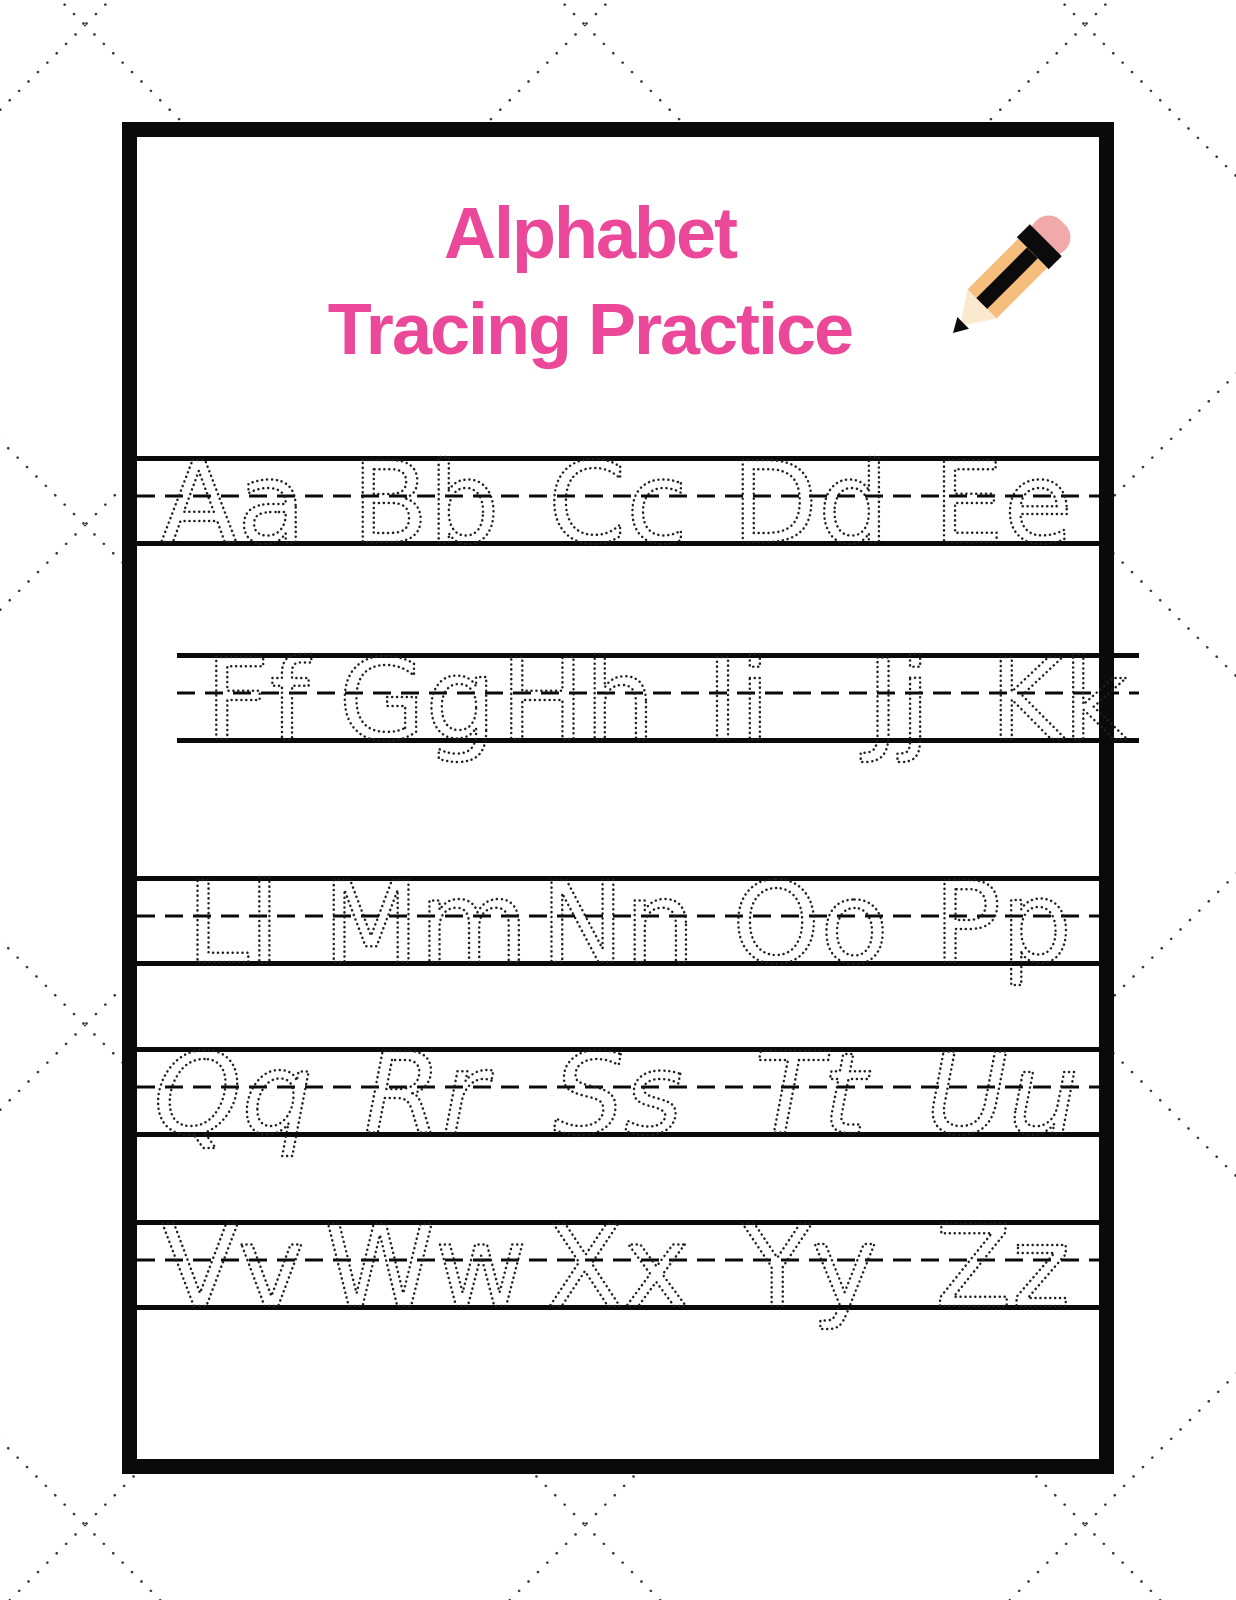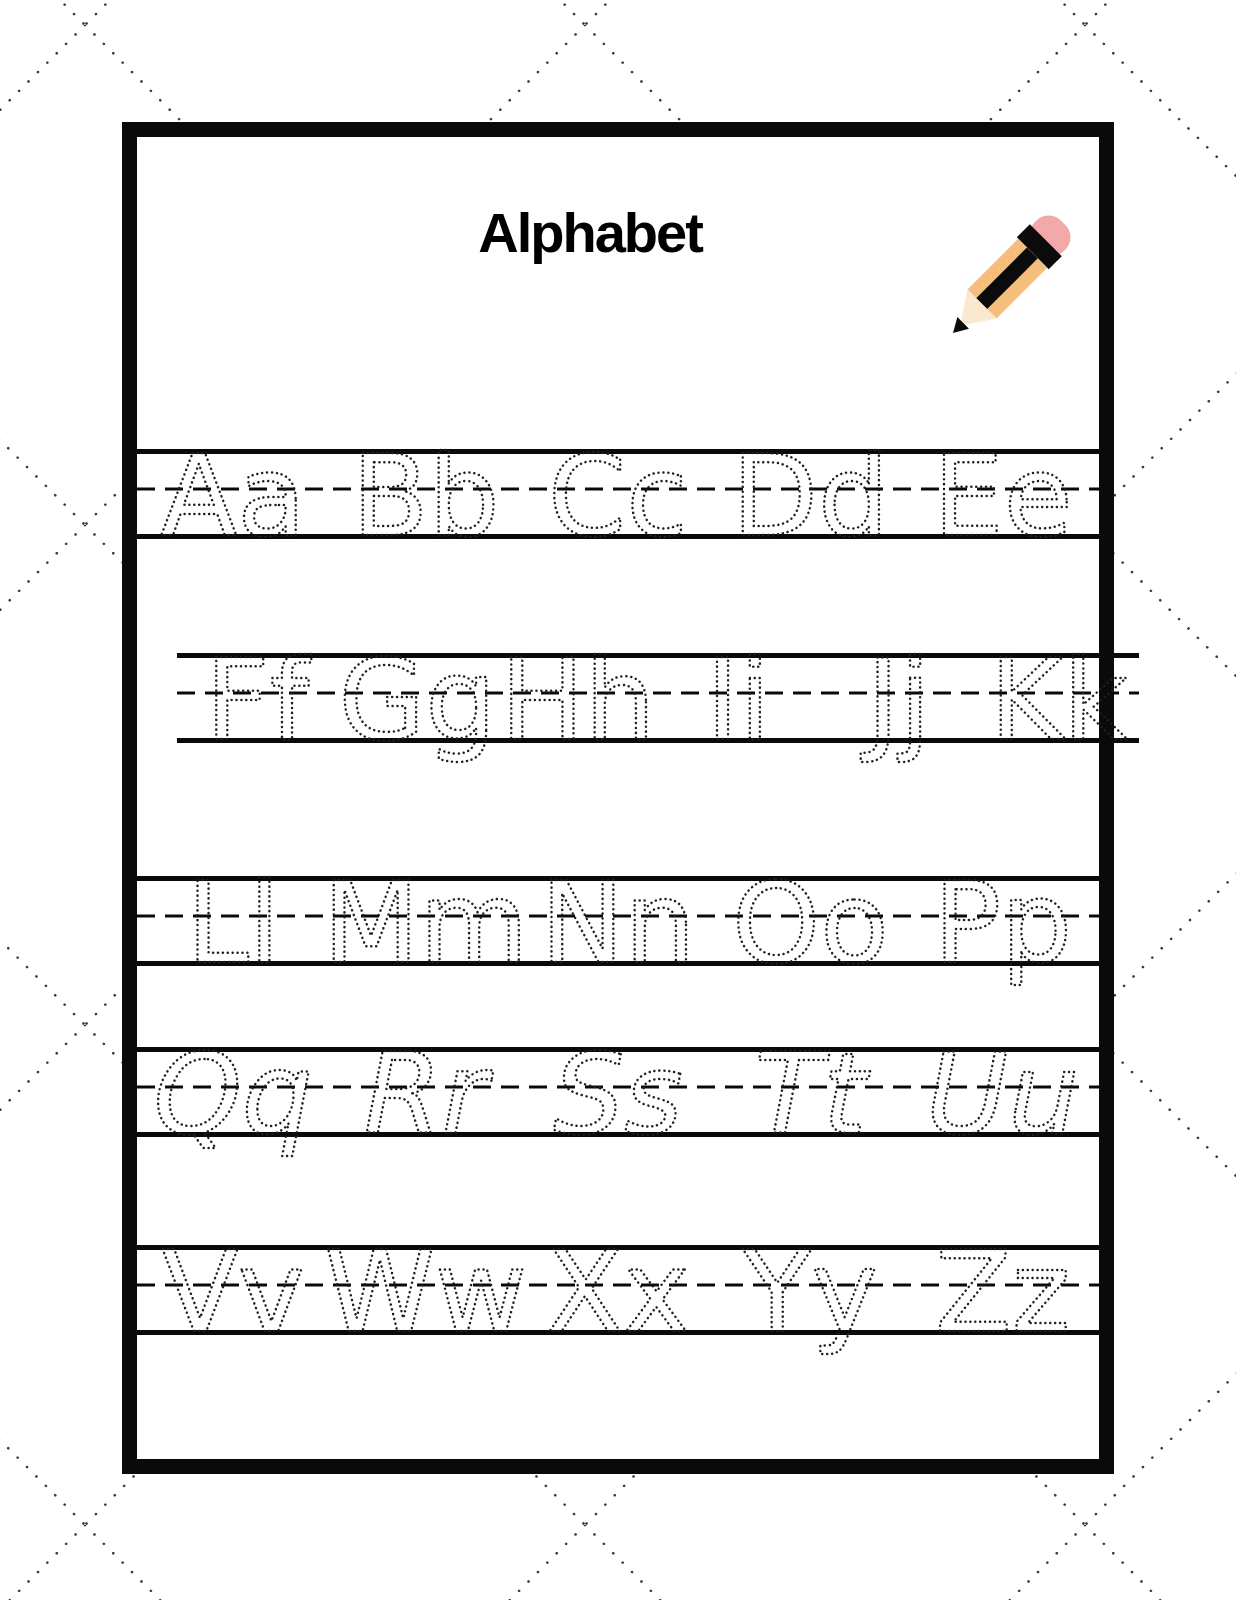--- a/index.html
+++ b/index.html
@@ -16,22 +16,22 @@
     width: 992px; height: 1352px;
     box-sizing: border-box;
     border: 15px solid #0a0a0a;
     background: #ffffff;
   }
   .title {
     position: absolute; top: 48px; left: -28px; width: 962px;
     text-align: center;
     font-family: "Liberation Sans", sans-serif;
     font-weight: bold;
-    color: #000000;
-    font-size: 56px;
+    color: #ec4899;
+    font-size: 72px;
     line-height: 96px;
     letter-spacing: -2px;
     white-space: nowrap;
   }
   .pencil {
     position: absolute; left: 792px; top: 56px;
     width: 164px; height: 164px;
   }
   .row { position: absolute; left: 0; width: 962px; height: 90px; }
   .row svg { display: block; overflow: visible; }
@@ -54,35 +54,36 @@
         <path d="M0 0 L500 500 M500 0 L0 500" stroke-width="2.6" stroke-dasharray="0.1 13.2" stroke-linecap="round" fill="none" stroke="#3c3c3c"></path>
       </pattern>
     </defs>
     <rect width="1236" height="1600" fill="url(#zz)"></rect>
   </svg>
 
   <div class="card">
 
     <div class="title">
       <div class="t1">Alphabet</div>
+      <div class="t2">Tracing Practice</div>
     </div>
 
     <svg class="pencil" viewBox="0 0 160 160">
       <g transform="rotate(45 80 80)">
         <rect x="60" y="8" width="40" height="36" rx="17" fill="#f2a9a9"></rect>
         <rect x="58" y="32" width="44" height="18" fill="#0b0b0b"></rect>
         <rect x="60" y="50" width="40" height="70" fill="#f6be7d"></rect>
         <rect x="72" y="50" width="15" height="70" fill="#0b0b0b"></rect>
         <polygon points="60,120 100,120 80,150" fill="#fae8cf"></polygon>
         <polygon points="72,146 88,146 80,160" fill="#0b0b0b"></polygon>
       </g>
     </svg>
 
     <div id="rows">
-        <div class="row" style="top: 312px; text-decoration: underline;">
+        <div class="row" style="top: 319px; text-decoration: underline;">
           <svg width="962" height="145">
             <line x1="0" x2="962" y1="2.5" y2="2.5" stroke="#0a0a0a" stroke-width="5"></line>
             <line x1="0" x2="962" y1="40" y2="40" stroke="#0a0a0a" stroke-width="3" stroke-dasharray="18 10"></line>
             <line x1="0" x2="962" y1="87.5" y2="87.5" stroke="#0a0a0a" stroke-width="5"></line>
             <text x="96.2" y="86" text-anchor="middle" class="trace-text" stroke="#1f1f1f" stroke-width="2.5" stroke-dasharray="0.1 4.8">Aa</text>
             <text x="288.6" y="86" text-anchor="middle" class="trace-text" stroke="#1f1f1f" stroke-width="2.5" stroke-dasharray="0.1 4.8">Bb</text>
             <text x="481.0" y="86" text-anchor="middle" class="trace-text" stroke="#1f1f1f" stroke-width="2.5" stroke-dasharray="0.1 4.8">Cc</text>
             <text x="673.4" y="86" text-anchor="middle" class="trace-text" stroke="#1f1f1f" stroke-width="2.5" stroke-dasharray="0.1 4.8">Dd</text>
             <text x="865.8" y="86" text-anchor="middle" class="trace-text" stroke="#1f1f1f" stroke-width="2.5" stroke-dasharray="0.1 4.8">Ee</text>
           </svg>
@@ -117,21 +118,21 @@
             <line x1="0" x2="962" y1="2.5" y2="2.5" stroke="#0a0a0a" stroke-width="5"></line>
             <line x1="0" x2="962" y1="40" y2="40" stroke="#0a0a0a" stroke-width="3" stroke-dasharray="18 10"></line>
             <line x1="0" x2="962" y1="87.5" y2="87.5" stroke="#0a0a0a" stroke-width="5"></line>
             <text x="96.2" y="86" text-anchor="middle" class="trace-text" stroke="#1f1f1f" stroke-width="2.5" stroke-dasharray="0.1 4.8">Qq</text>
             <text x="288.6" y="86" text-anchor="middle" class="trace-text" stroke="#1f1f1f" stroke-width="2.5" stroke-dasharray="0.1 4.8">Rr</text>
             <text x="481.0" y="86" text-anchor="middle" class="trace-text" stroke="#1f1f1f" stroke-width="2.5" stroke-dasharray="0.1 4.8">Ss</text>
             <text x="673.4" y="86" text-anchor="middle" class="trace-text" stroke="#1f1f1f" stroke-width="2.5" stroke-dasharray="0.1 4.8">Tt</text>
             <text x="865.8" y="86" text-anchor="middle" class="trace-text" stroke="#1f1f1f" stroke-width="2.5" stroke-dasharray="0.1 4.8">Uu</text>
           </svg>
         </div>
-        <div class="row" style="top: 1108px;">
+        <div class="row" style="top: 1083px;">
           <svg width="962" height="145">
             <line x1="0" x2="962" y1="2.5" y2="2.5" stroke="#0a0a0a" stroke-width="5"></line>
             <line x1="0" x2="962" y1="40" y2="40" stroke="#0a0a0a" stroke-width="3" stroke-dasharray="18 10"></line>
             <line x1="0" x2="962" y1="87.5" y2="87.5" stroke="#0a0a0a" stroke-width="5"></line>
             <text x="96.2" y="86" text-anchor="middle" class="trace-text" stroke="#1f1f1f" stroke-width="2.5" stroke-dasharray="0.1 4.8">Vv</text>
             <text x="288.6" y="86" text-anchor="middle" class="trace-text" stroke="#1f1f1f" stroke-width="2.5" stroke-dasharray="0.1 4.8">Ww</text>
             <text x="481.0" y="86" text-anchor="middle" class="trace-text" stroke="#1f1f1f" stroke-width="2.5" stroke-dasharray="0.1 4.8">Xx</text>
             <text x="673.4" y="86" text-anchor="middle" class="trace-text" stroke="#1f1f1f" stroke-width="2.5" stroke-dasharray="0.1 4.8">Yy</text>
             <text x="865.8" y="86" text-anchor="middle" class="trace-text" stroke="#1f1f1f" stroke-width="2.5" stroke-dasharray="0.1 4.8">Zz</text>
           </svg>

